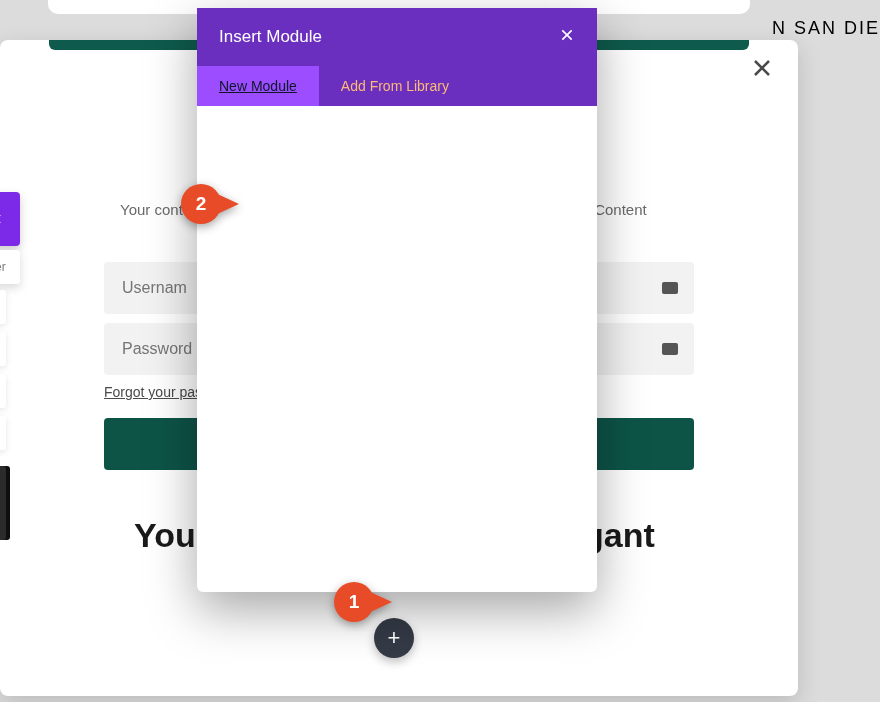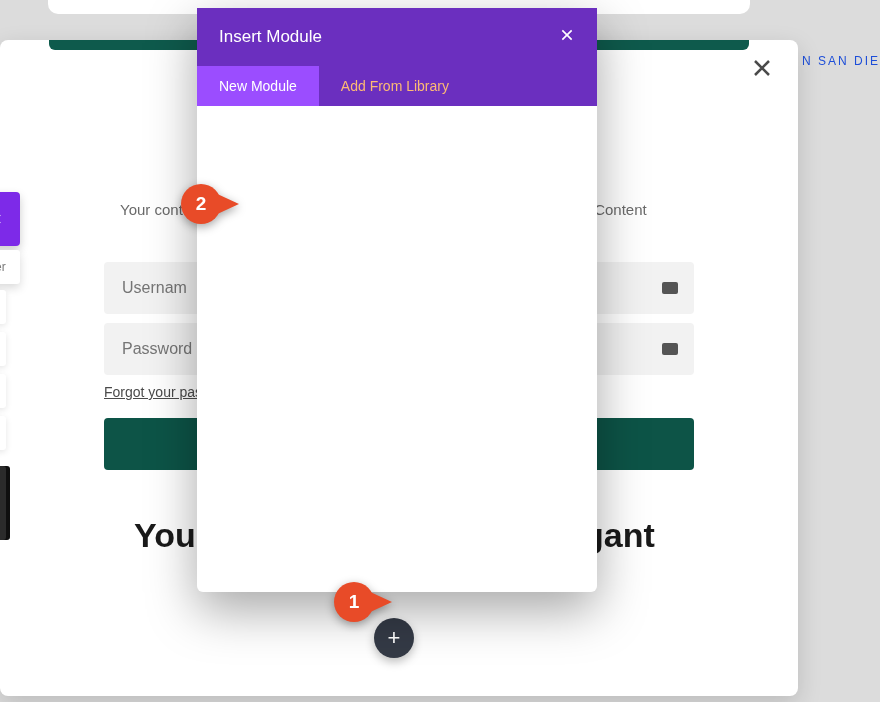--- a/index.html
+++ b/index.html
@@ -27,25 +27,24 @@
       width: 32px; height: 32px;
       color: #4a4a4a;
       display:flex; align-items:center; justify-content:center;
       cursor: pointer;
     }
     .main-close svg { width: 24px; height: 24px; stroke: #4a4a4a; stroke-width: 2.5; }
 
     .top-link {
       position: absolute;
       right: 0; top: 18px;
-      color: #1d4ed8;
-      font-size: 12px;
+      color: #000000;
+      font-size: 18px;
       letter-spacing: 2px;
       font-weight: 500;
-      margin-top: 36px;
     }
     .subtext-left { position:absolute; left:120px; top:161px; color:#6a6a6a; font-size:15px;}
     .subtext-right { position:absolute; left:575px; top:161px; color:#6a6a6a; font-size:15px;}
 
     .field {
       position: relative;
       width: 590px; height: 52px;
       background: #f2f2f2;
       border-radius: 4px;
       margin-bottom: 14px;
@@ -144,21 +143,21 @@
     .modal-head .close { color:#fff; cursor:pointer; }
     .modal-head .close svg { width:16px; height:16px; stroke:#fff; stroke-width:2.5; }
 
     .modal-tabs {
       height:40px; background:#6b2fbf; display:flex;
     }
     .tab {
       padding:0 22px; display:flex; align-items:center;
       color:#fdba74; font-size:14px; cursor:pointer;
     }
-    .tab.active { background:#9b4dff; color:#ffffff; }
+    .tab.active { background:#9b4dff; color:#0f172a;text-decoration:underline; }
 
     .modal-body { padding:28px; }
     .search-box {
       width:100%; height:34px; background:#eee; border-radius:4px;
       border:none; padding:0 12px; font-size:14px; color:#6a6a6a; outline:none;
     }
 
     .module-tile {
       width:160px; height:54px;
       background:#eee; border-radius:3px;

